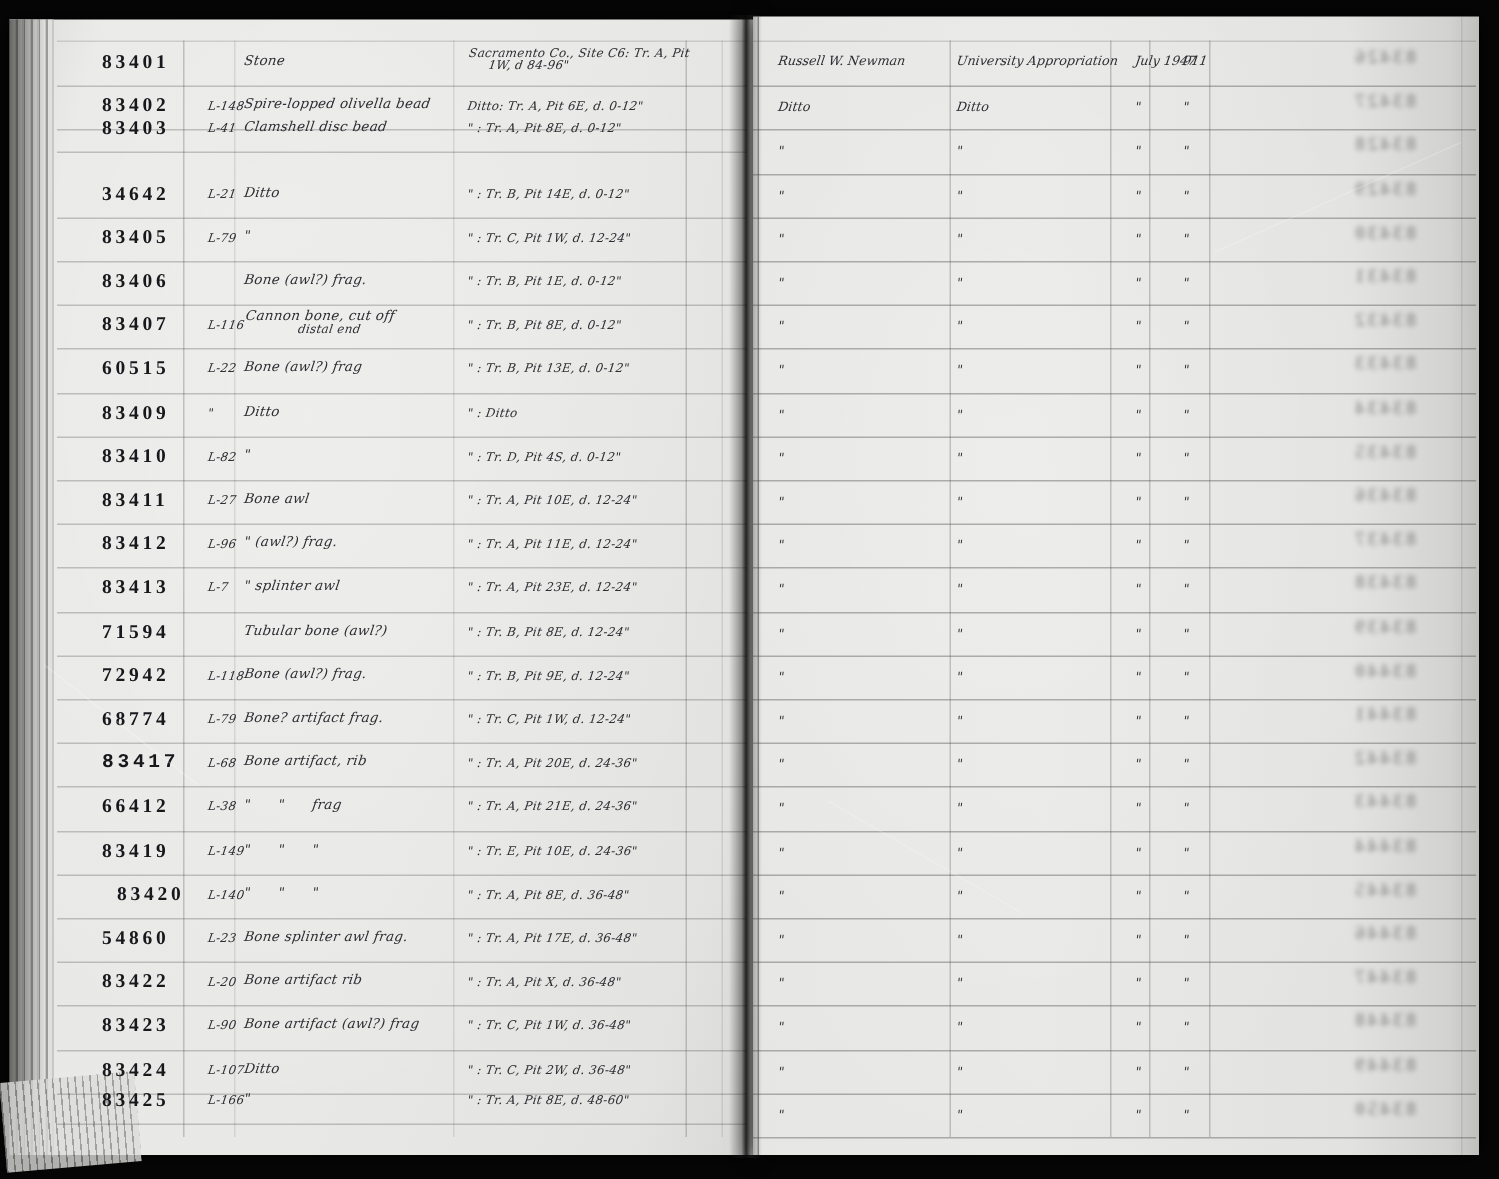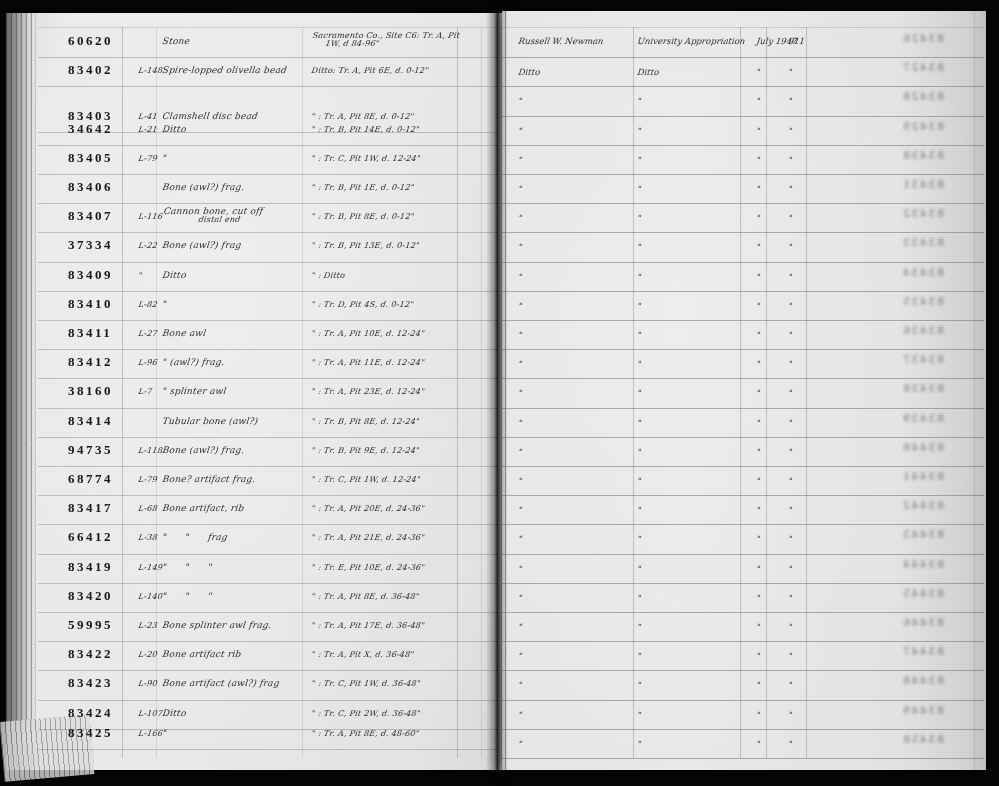--- a/index.html
+++ b/index.html
@@ -87,31 +87,31 @@
     <div class="stack-fan"></div>
 
     <div class="vline" style="left:116px;top:14px;bottom:12px;"></div>
     <div class="vline faint" style="left:150px;top:14px;bottom:12px;"></div>
     <div class="vline faint" style="left:296px;top:14px;bottom:12px;"></div>
     <div class="vline" style="left:451px;top:14px;bottom:12px;"></div>
     <div class="vline faint" style="left:475px;top:14px;bottom:12px;"></div>
 
     <div class="rows rows-left" id="left-rows" style="height:730px;">
         <div class="lrow" style="top: 0px;">
-          <span class="cell catnum" style="left: 30px;">60620</span>
+          <span class="cell catnum" style="left: 30px;">83401</span>
           <span class="cell hand desc" style="left: 124px;">Stone</span>
           <span class="cell hand loc" style="left: 273px; top: 3px;">Sacramento Co., Site C6: Tr. A, Pit<span class="line2" style="padding-left: 14px;">1W, d 84-96"</span></span>
         </div>
         <div class="lrow" style="top: 29.2px;">
           <span class="cell catnum" style="left: 30px;">83402</span>
           <span class="cell hand lot" style="left: 100px;">L-148</span>
           <span class="cell hand desc" style="left: 124px;">Spire-lopped olivella bead</span>
           <span class="cell hand loc" style="left: 273px;">Ditto: Tr. A, Pit 6E, d. 0-12"</span>
         </div>
-        <div class="lrow" style="top: 75px;">
+        <div class="lrow" style="top: 44px;">
           <span class="cell catnum" style="left: 30px;">83403</span>
           <span class="cell hand lot" style="left: 100px;">L-41</span>
           <span class="cell hand desc" style="left: 124px;">Clamshell disc bead</span>
           <span class="cell hand loc" style="left: 273px;">" : Tr. A, Pit 8E, d. 0-12"</span>
         </div>
         <div class="lrow" style="top: 87.6px;">
           <span class="cell catnum" style="left: 30px;">34642</span>
           <span class="cell hand lot" style="left: 100px;">L-21</span>
           <span class="cell hand desc" style="left: 124px;">Ditto</span>
           <span class="cell hand loc" style="left: 273px;">" : Tr. B, Pit 14E, d. 0-12"</span>
@@ -127,21 +127,21 @@
           <span class="cell hand desc" style="left: 124px;">Bone (awl?) frag.</span>
           <span class="cell hand loc" style="left: 273px;">" : Tr. B, Pit 1E, d. 0-12"</span>
         </div>
         <div class="lrow" style="top: 175.2px;">
           <span class="cell catnum" style="left: 30px;">83407</span>
           <span class="cell hand lot" style="left: 100px;">L-116</span>
           <span class="cell hand desc" style="left: 124px; top: 3px;">Cannon bone, cut off<span class="line2" style="padding-left: 36px;">distal end</span></span>
           <span class="cell hand loc" style="left: 273px;">" : Tr. B, Pit 8E, d. 0-12"</span>
         </div>
         <div class="lrow" style="top: 204.4px;">
-          <span class="cell catnum" style="left: 30px;">37334</span>
+          <span class="cell catnum" style="left: 30px;">60515</span>
           <span class="cell hand lot" style="left: 100px;">L-22</span>
           <span class="cell hand desc" style="left: 124px;">Bone (awl?) frag</span>
           <span class="cell hand loc" style="left: 273px;">" : Tr. B, Pit 13E, d. 0-12"</span>
         </div>
         <div class="lrow" style="top: 233.6px;">
           <span class="cell catnum" style="left: 30px;">83409</span>
           <span class="cell hand lot" style="left: 100px;">"</span>
           <span class="cell hand desc" style="left: 124px;">Ditto</span>
           <span class="cell hand loc" style="left: 273px;">" : Ditto</span>
         </div>
@@ -157,68 +157,68 @@
           <span class="cell hand desc" style="left: 124px;">Bone awl</span>
           <span class="cell hand loc" style="left: 273px;">" : Tr. A, Pit 10E, d. 12-24"</span>
         </div>
         <div class="lrow" style="top: 321.2px;">
           <span class="cell catnum" style="left: 30px;">83412</span>
           <span class="cell hand lot" style="left: 100px;">L-96</span>
           <span class="cell hand desc" style="left: 124px;">" (awl?) frag.</span>
           <span class="cell hand loc" style="left: 273px;">" : Tr. A, Pit 11E, d. 12-24"</span>
         </div>
         <div class="lrow" style="top: 350.4px;">
-          <span class="cell catnum" style="left: 30px;">38160</span>
+          <span class="cell catnum" style="left: 30px;">83413</span>
           <span class="cell hand lot" style="left: 100px;">L-7</span>
           <span class="cell hand desc" style="left: 124px;">" splinter awl</span>
           <span class="cell hand loc" style="left: 273px;">" : Tr. A, Pit 23E, d. 12-24"</span>
         </div>
         <div class="lrow" style="top: 379.6px;">
-          <span class="cell catnum" style="left: 30px;">83414</span>
+          <span class="cell catnum" style="left: 30px;">71594</span>
           <span class="cell hand desc" style="left: 124px;">Tubular bone (awl?)</span>
           <span class="cell hand loc" style="left: 273px;">" : Tr. B, Pit 8E, d. 12-24"</span>
         </div>
         <div class="lrow" style="top: 408.8px;">
-          <span class="cell catnum" style="left: 30px;">94735</span>
+          <span class="cell catnum" style="left: 30px;">72942</span>
           <span class="cell hand lot" style="left: 100px;">L-118</span>
           <span class="cell hand desc" style="left: 124px;">Bone (awl?) frag.</span>
           <span class="cell hand loc" style="left: 273px;">" : Tr. B, Pit 9E, d. 12-24"</span>
         </div>
         <div class="lrow" style="top: 438px;">
           <span class="cell catnum" style="left: 30px;">68774</span>
           <span class="cell hand lot" style="left: 100px;">L-79</span>
           <span class="cell hand desc" style="left: 124px;">Bone? artifact frag.</span>
           <span class="cell hand loc" style="left: 273px;">" : Tr. C, Pit 1W, d. 12-24"</span>
         </div>
         <div class="lrow" style="top: 467.2px;">
-          <span class="cell catnum" style="left: 30px;">83417</span>
+          <span class="cell catnum" style="left: 30px; font-family: Liberation Mono, monospace;">83417</span>
           <span class="cell hand lot" style="left: 100px;">L-68</span>
           <span class="cell hand desc" style="left: 124px;">Bone artifact, rib</span>
           <span class="cell hand loc" style="left: 273px;">" : Tr. A, Pit 20E, d. 24-36"</span>
         </div>
         <div class="lrow" style="top: 496.4px;">
           <span class="cell catnum" style="left: 30px;">66412</span>
           <span class="cell hand lot" style="left: 100px;">L-38</span>
           <span class="cell hand desc" style="left: 124px;">"      "      frag</span>
           <span class="cell hand loc" style="left: 273px;">" : Tr. A, Pit 21E, d. 24-36"</span>
         </div>
         <div class="lrow" style="top: 525.6px;">
           <span class="cell catnum" style="left: 30px;">83419</span>
           <span class="cell hand lot" style="left: 100px;">L-149</span>
           <span class="cell hand desc" style="left: 124px;">"      "      "</span>
           <span class="cell hand loc" style="left: 273px;">" : Tr. E, Pit 10E, d. 24-36"</span>
         </div>
         <div class="lrow" style="top: 554.8px;">
-          <span class="cell catnum" style="left: 30px;">83420</span>
+          <span class="cell catnum" style="left: 40px;">83420</span>
           <span class="cell hand lot" style="left: 100px;">L-140</span>
           <span class="cell hand desc" style="left: 124px;">"      "      "</span>
           <span class="cell hand loc" style="left: 273px;">" : Tr. A, Pit 8E, d. 36-48"</span>
         </div>
         <div class="lrow" style="top: 584px;">
-          <span class="cell catnum" style="left: 30px;">59995</span>
+          <span class="cell catnum" style="left: 30px;">54860</span>
           <span class="cell hand lot" style="left: 100px;">L-23</span>
           <span class="cell hand desc" style="left: 124px;">Bone splinter awl frag.</span>
           <span class="cell hand loc" style="left: 273px;">" : Tr. A, Pit 17E, d. 36-48"</span>
         </div>
         <div class="lrow" style="top: 613.2px;">
           <span class="cell catnum" style="left: 30px;">83422</span>
           <span class="cell hand lot" style="left: 100px;">L-20</span>
           <span class="cell hand desc" style="left: 124px;">Bone artifact rib</span>
           <span class="cell hand loc" style="left: 273px;">" : Tr. A, Pit X, d. 36-48"</span>
         </div>

